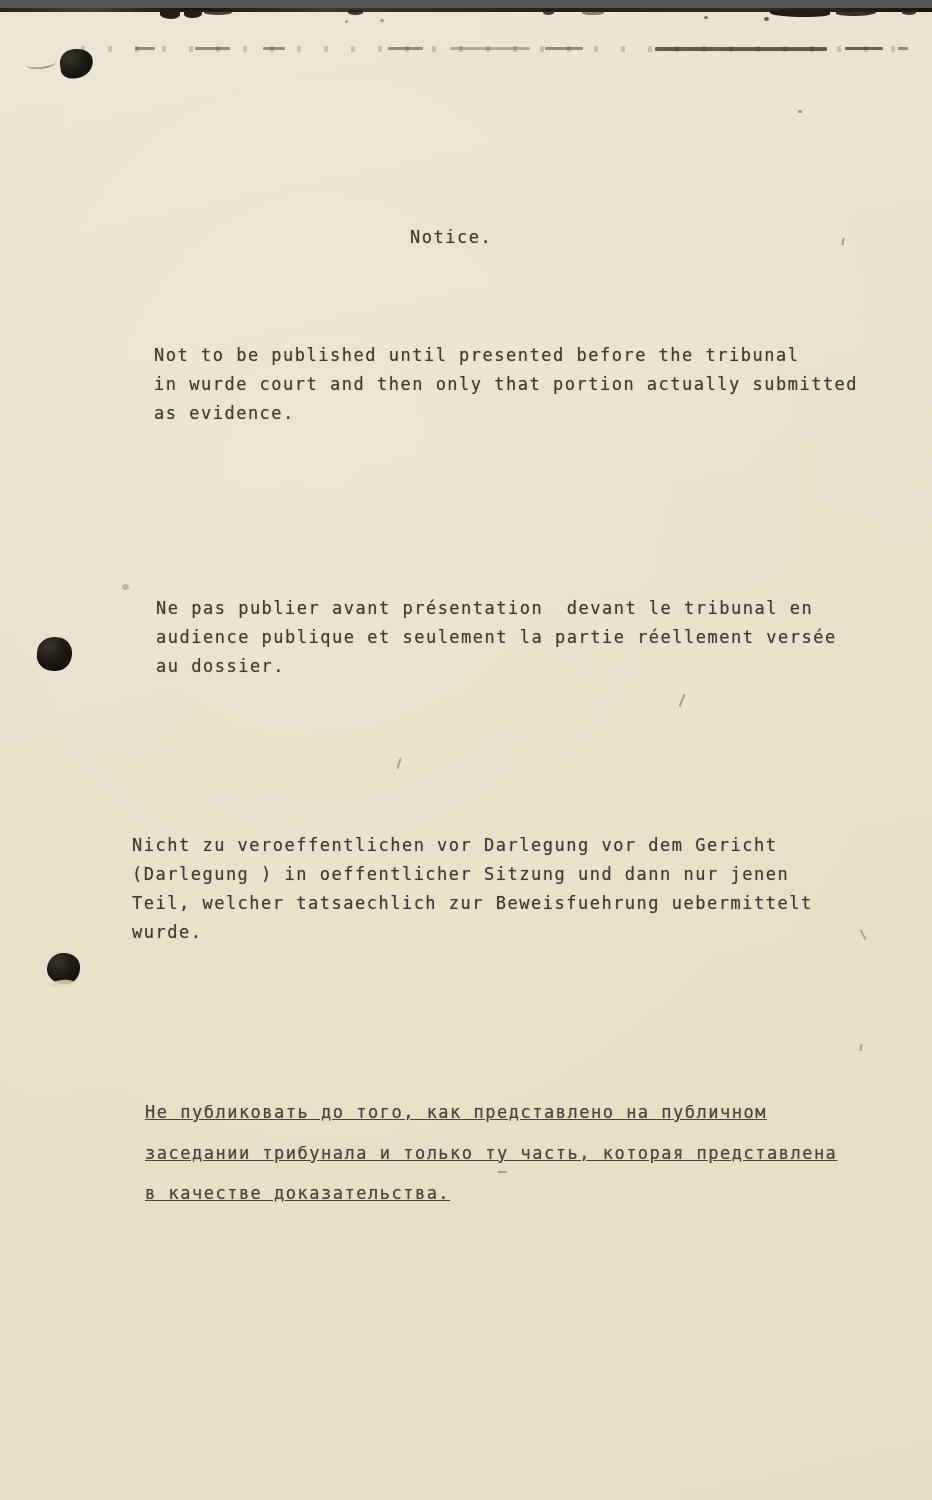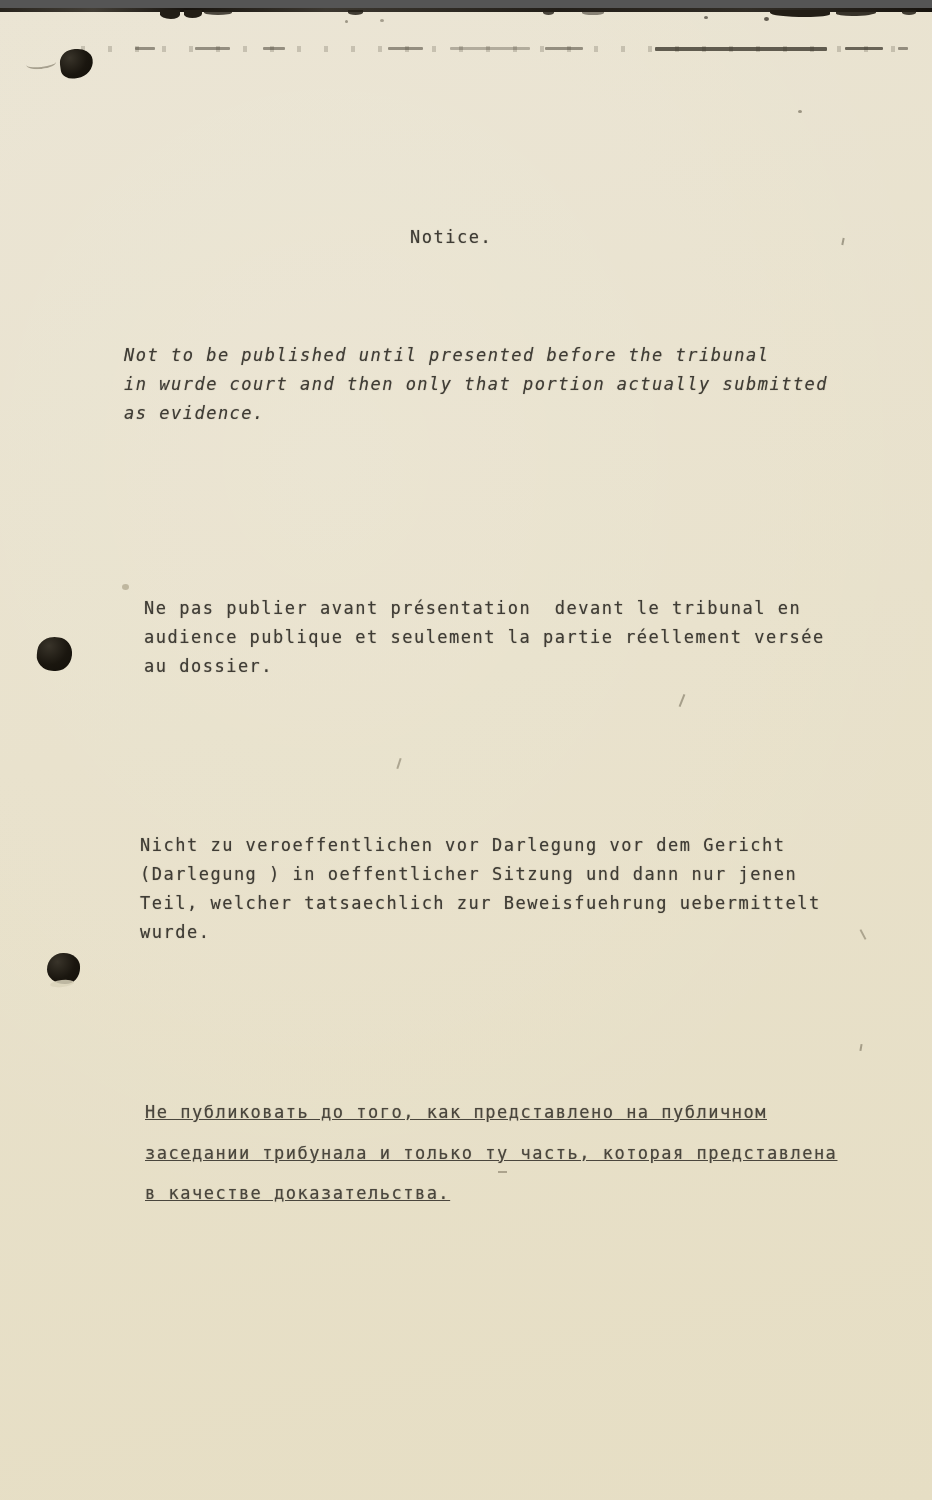--- a/index.html
+++ b/index.html
@@ -16,23 +16,23 @@
   
   .txt{
     position:absolute;
     font-size:17px;
     letter-spacing:1.5px;
     color:var(--ink, #3f3c35);
     text-shadow:0 0 1px rgba(62,58,50,.55);
   }
   .txt .line{white-space:pre;}
   .p-title{left:410px;top:215px;line-height:29px;}
-  .p-en{left:124px;top:333px;line-height:29px;font-style:italic;}
-  .p-fr{left:144px;top:586px;line-height:29px;}
-  .p-de{left:140px;top:823px;line-height:29px;}
+  .p-en{left:154px;top:333px;line-height:29px;}
+  .p-fr{left:156px;top:586px;line-height:29px;}
+  .p-de{left:132px;top:823px;line-height:29px;}
   .p-ru{left:145px;top:1084px;line-height:40.5px;color:var(--ink_russian, #4a463d);text-decoration:underline;}
   
   .top-strip{
     position:absolute;left:0;top:0;width:932px;height:4px;
     background:linear-gradient(90deg,
       rgba(29,25,19,.95) 0%, rgba(29,25,19,.82) 10%, rgba(23,19,14,1) 20%,
       rgba(29,25,19,.85) 35%, rgba(23,19,14,.95) 60%, rgba(29,25,19,.9) 80%, rgba(23,19,14,1) 100%);
   }
   .bottom-strip{
     position:absolute;left:0;bottom:0;width:932px;height:8px;

